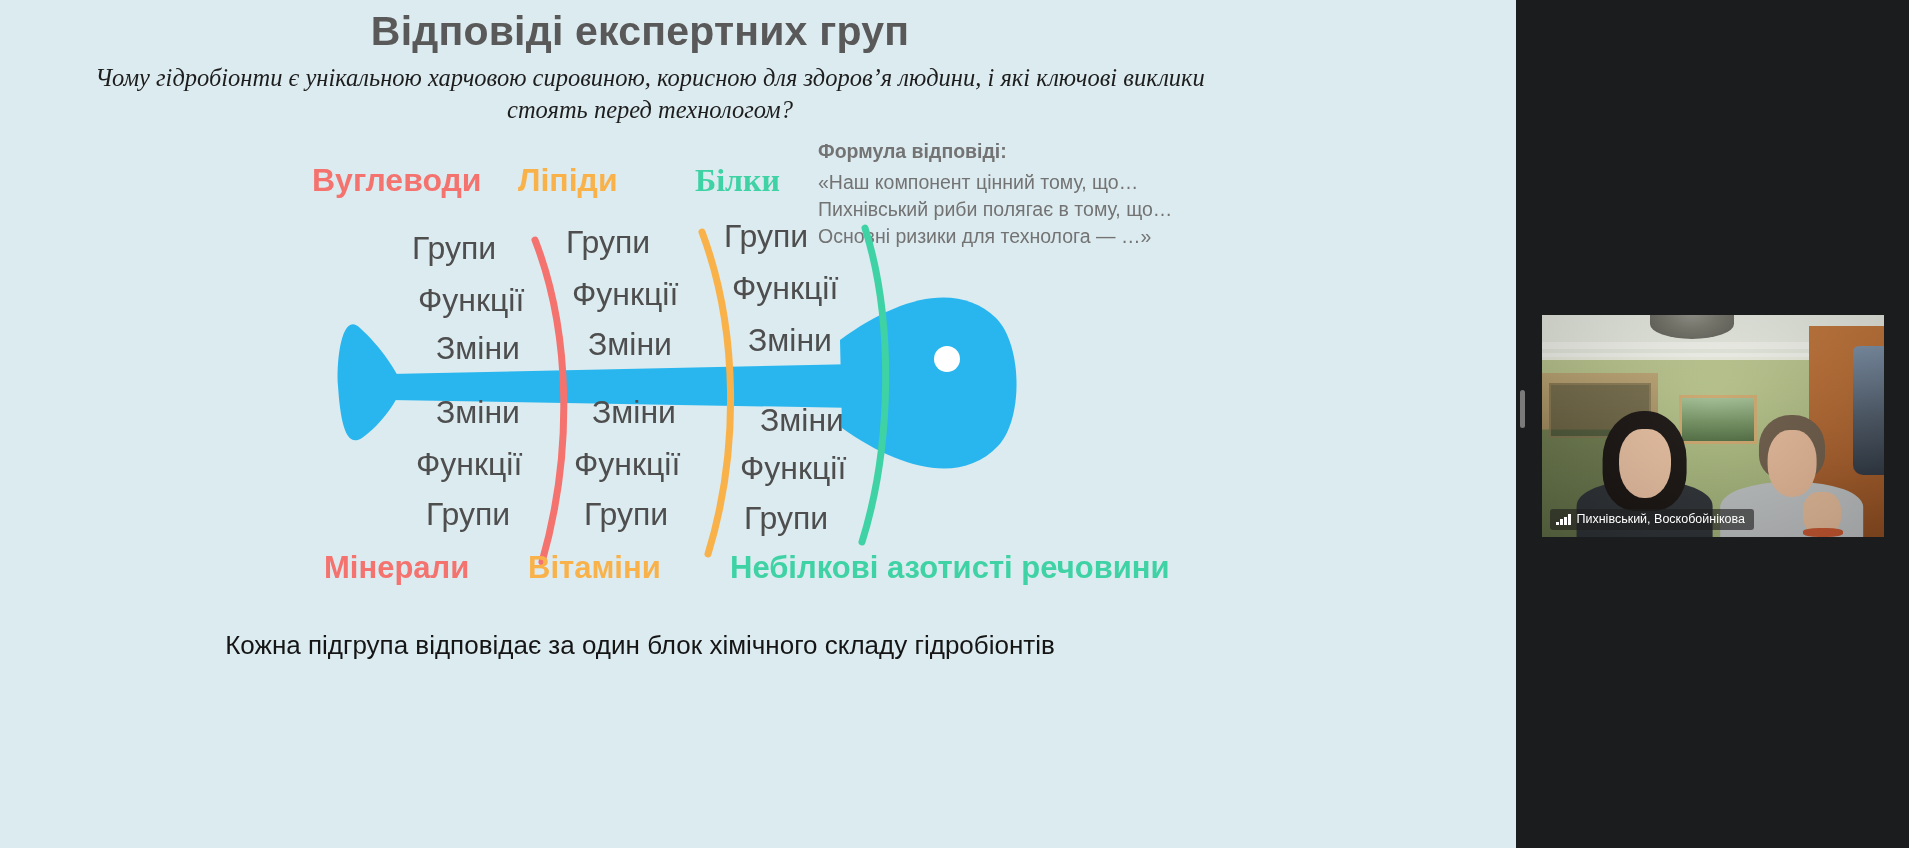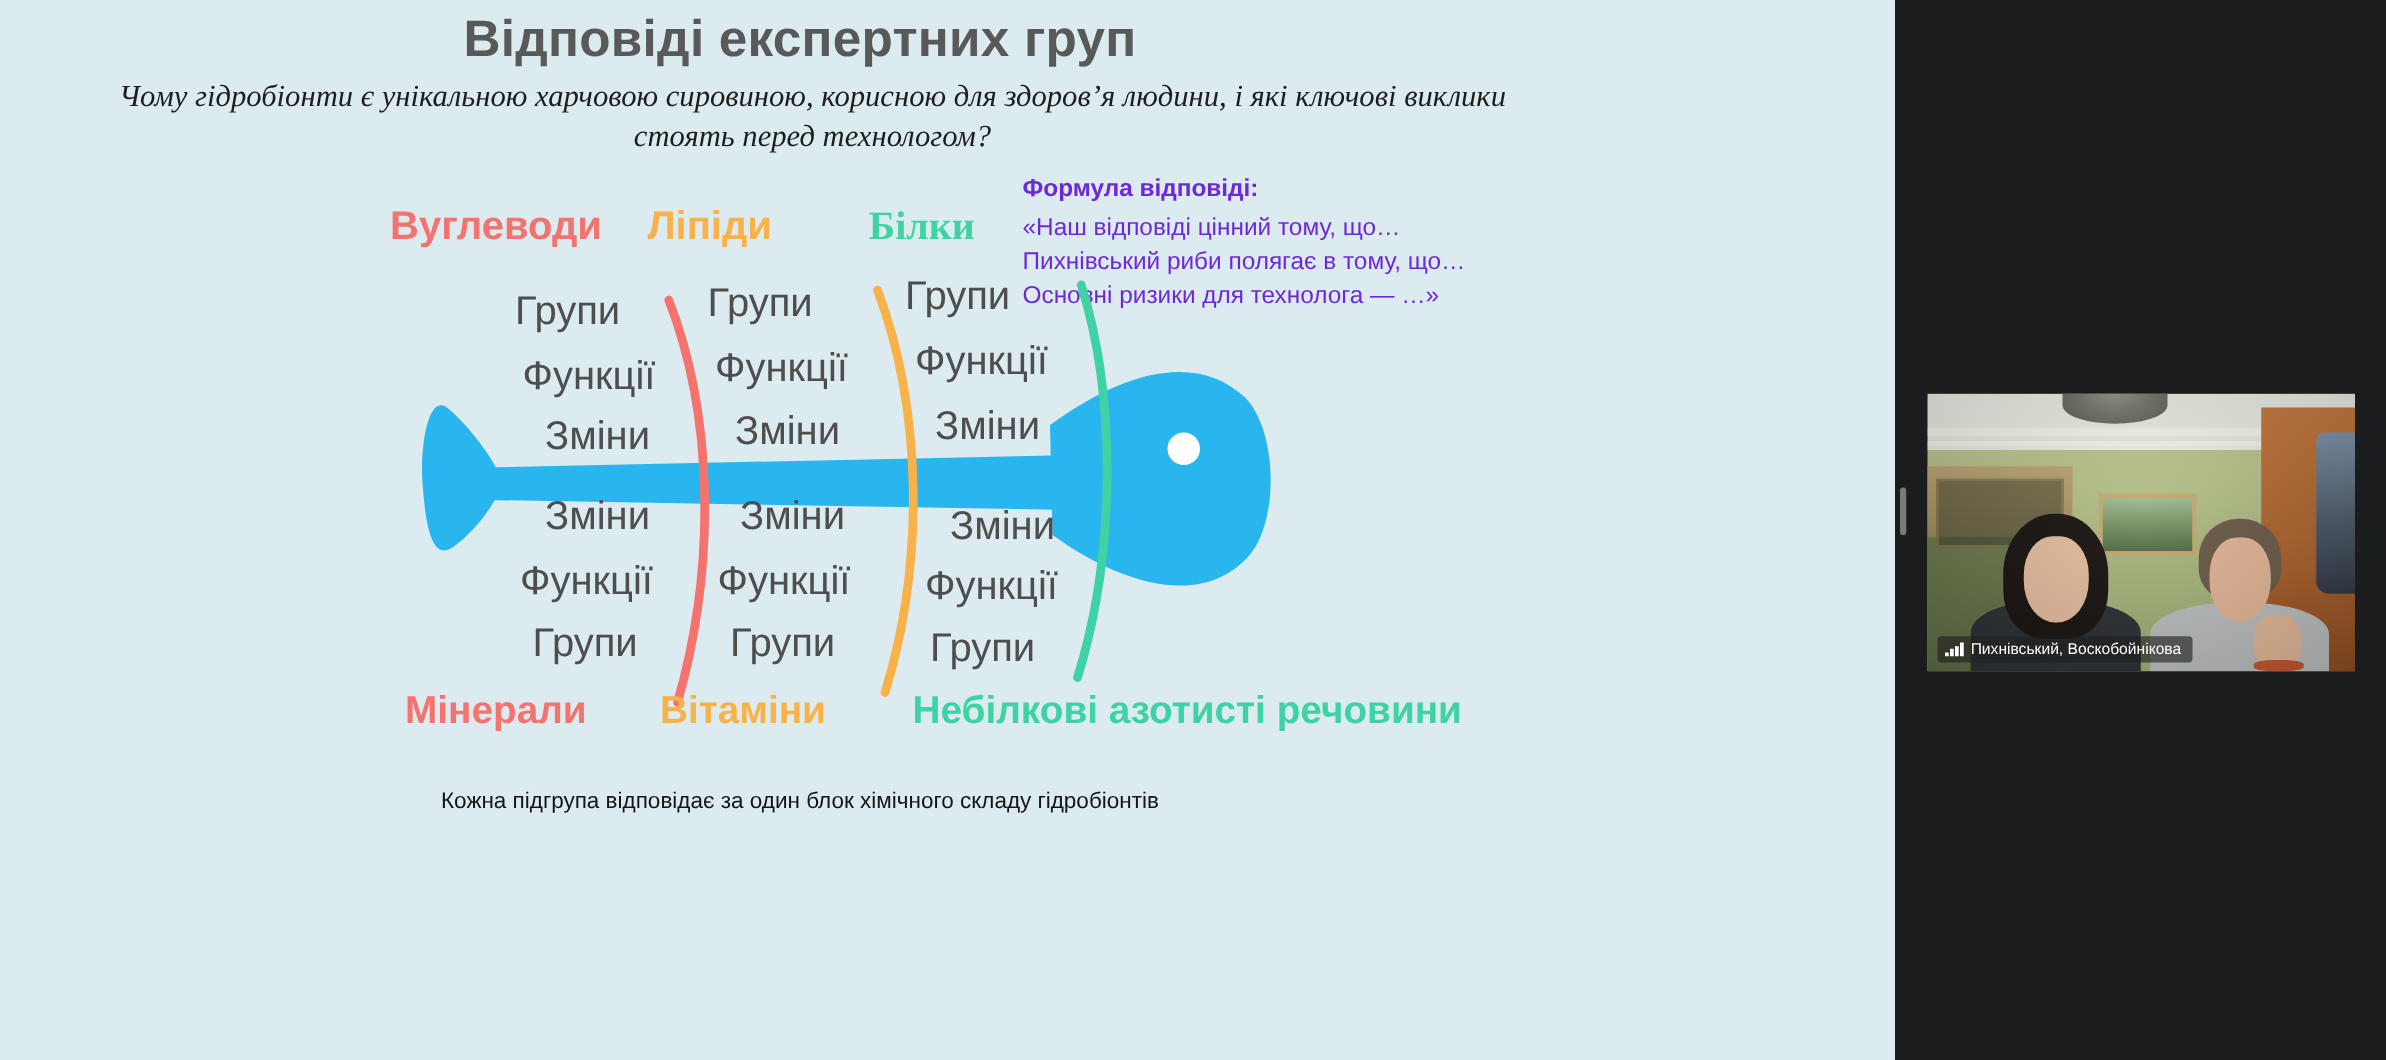--- a/index.html
+++ b/index.html
@@ -63,21 +63,21 @@
     line-height: 32px;
     color: #1d1d1d;
   }
 
   
   .formula {
     position: absolute;
     left: 758px;
     top: 138px;
     width: 430px;
-    color: #6d28d9;
+    color: #737373;
   }
   .formula-title {
     font-size: 19.5px;
     font-weight: bold;
     line-height: 27px;
     margin-bottom: 4px;
   }
   .formula-line {
     font-size: 19.5px;
     line-height: 27px;
@@ -113,21 +113,21 @@
     color: #4e4e4e;
     white-space: nowrap;
   }
 
   .caption {
     position: absolute;
     left: 0;
     top: 630px;
     width: 1160px;
     text-align: center;
-    font-size: 18px;
+    font-size: 26px;
     color: #151515;
   }
 
   
   .right-pane {
     position: absolute;
     left: 1516px;
     top: 0;
     width: 393px;
     height: 848px;
@@ -332,21 +332,21 @@
 
   <div class="slide">
     <div class="slide-inner">
 
       <div class="slide-title">Відповіді експертних груп</div>
 
       <div class="slide-subtitle">Чому гідробіонти є унікальною харчовою сировиною, корисною для здоров’я людини, і які ключові виклики стоять перед технологом?</div>
 
       <div class="formula">
         <div class="formula-title">Формула відповіді:</div>
-        <div class="formula-line">«Наш відповіді цінний тому, що…</div>
+        <div class="formula-line">«Наш компонент цінний тому, що…</div>
         <div class="formula-line">Пихнівський риби полягає в тому, що…</div>
         <div class="formula-line">Основні ризики для технолога — …»</div>
       </div>
 
       <div class="fishbone">
 
         <svg width="980" height="470" viewBox="0 0 980 470">
 
           <path d="M120 178 C102 160 96 210 98 236 C100 264 104 300 122 288 C142 274 158 250 162 236 C158 222 140 196 120 178 Z" fill="#29b6ee"></path>
 

